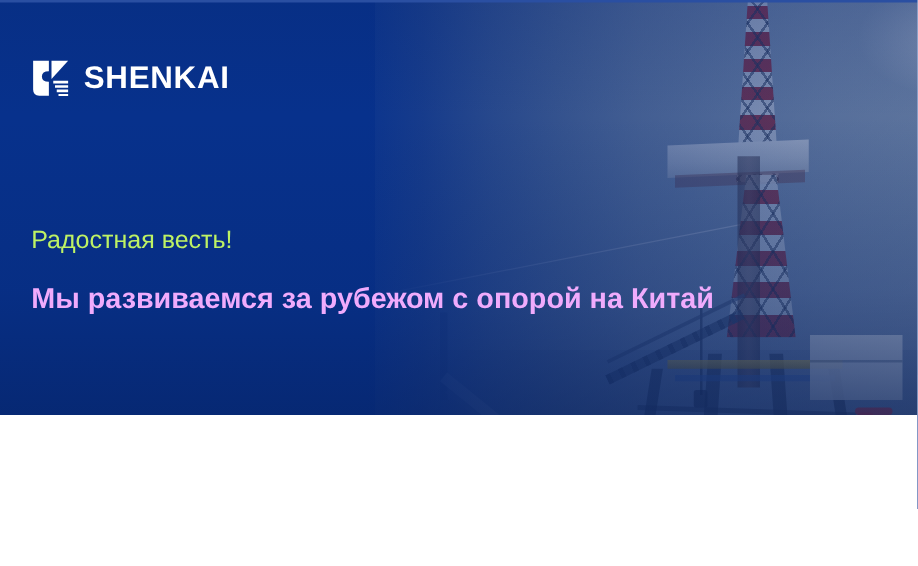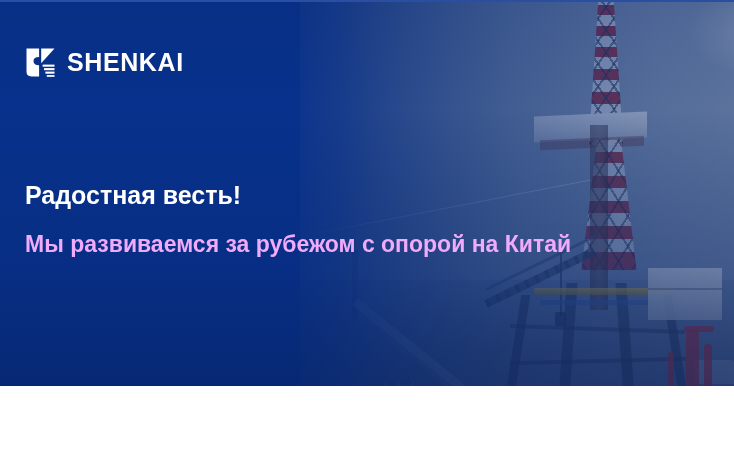--- a/index.html
+++ b/index.html
@@ -1,20 +1,20 @@
 <!DOCTYPE html>
 <html><head>
 <meta charset="utf-8">
 <style>
   html,body{margin:0;padding:0;background:#ffffff;}
   body{font-family:"Liberation Sans",sans-serif;}
 
   .banner{
     position:relative;
-    width:734px;height:386px;
+    width:734px;height:332px;
     overflow:hidden;
     background:#07318c;
   }
 
   
   .photo{position:absolute;inset:0;}
 
   
   .sky{
     position:absolute;left:300px;top:0;width:434px;height:300px;
@@ -235,21 +235,21 @@
     letter-spacing:.6px;
     line-height:1;
     white-space:nowrap;
   }
 
   
   .headline{
     position:absolute;left:25px;top:180px;width:700px;
   }
   .line1{
-    color:#ffffff;font-weight:bold;font-size:25px;line-height:1.25;
+    color:#bef264;font-weight:normal;font-size:20px;line-height:1.25;
     margin:0 0 19px 0;white-space:nowrap;
     font-family:"Liberation Sans",sans-serif;
   }
   .line2{
     color:#f0abfc;font-weight:bold;font-size:23px;line-height:1.25;
     margin:0;white-space:nowrap;
     font-family:"Liberation Sans",sans-serif;
   }
 </style>
 </head>

